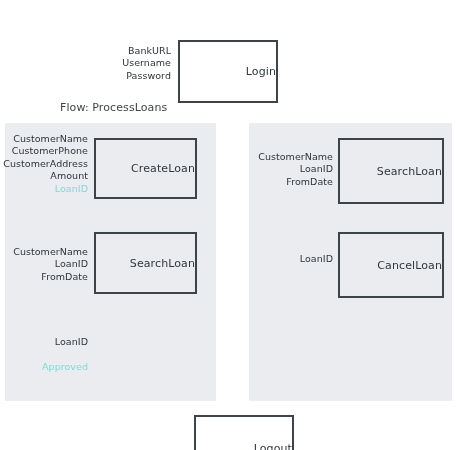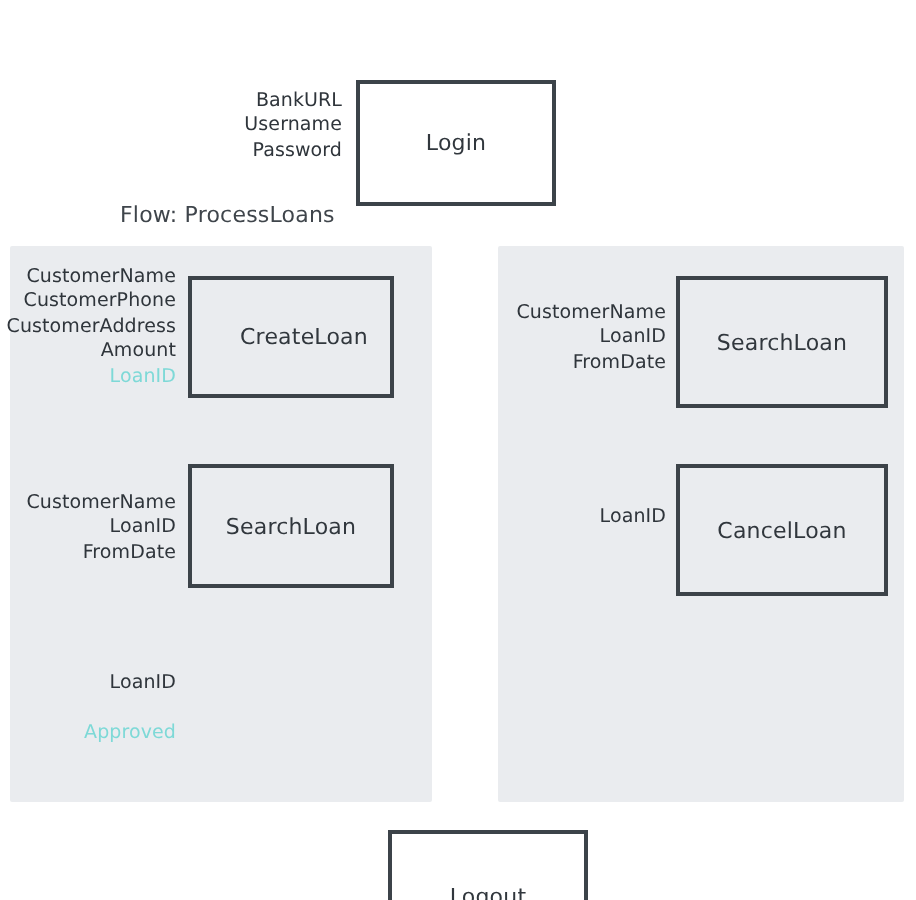--- a/index.html
+++ b/index.html
@@ -48,21 +48,21 @@
   }
   .flow-title.left  { left: 60px;  top: 63px; }
   .flow-title.right { left: 313px; top: 63px; }
 
   .node {
     position: absolute;
     border: 2px solid #3c4349;
     background: transparent;
     display: flex;
     align-items: center;
-    justify-content: center;
+    justify-content: flex-end;
     font-size: 11px;
     color: #31373d;
     letter-spacing: 0.1px;
     box-sizing: border-box;
   }
   .node.opaque { background: #ffffff; }
 
   .node-login {
     left: 178px; top: 2px;
     width: 100px; height: 63px;

